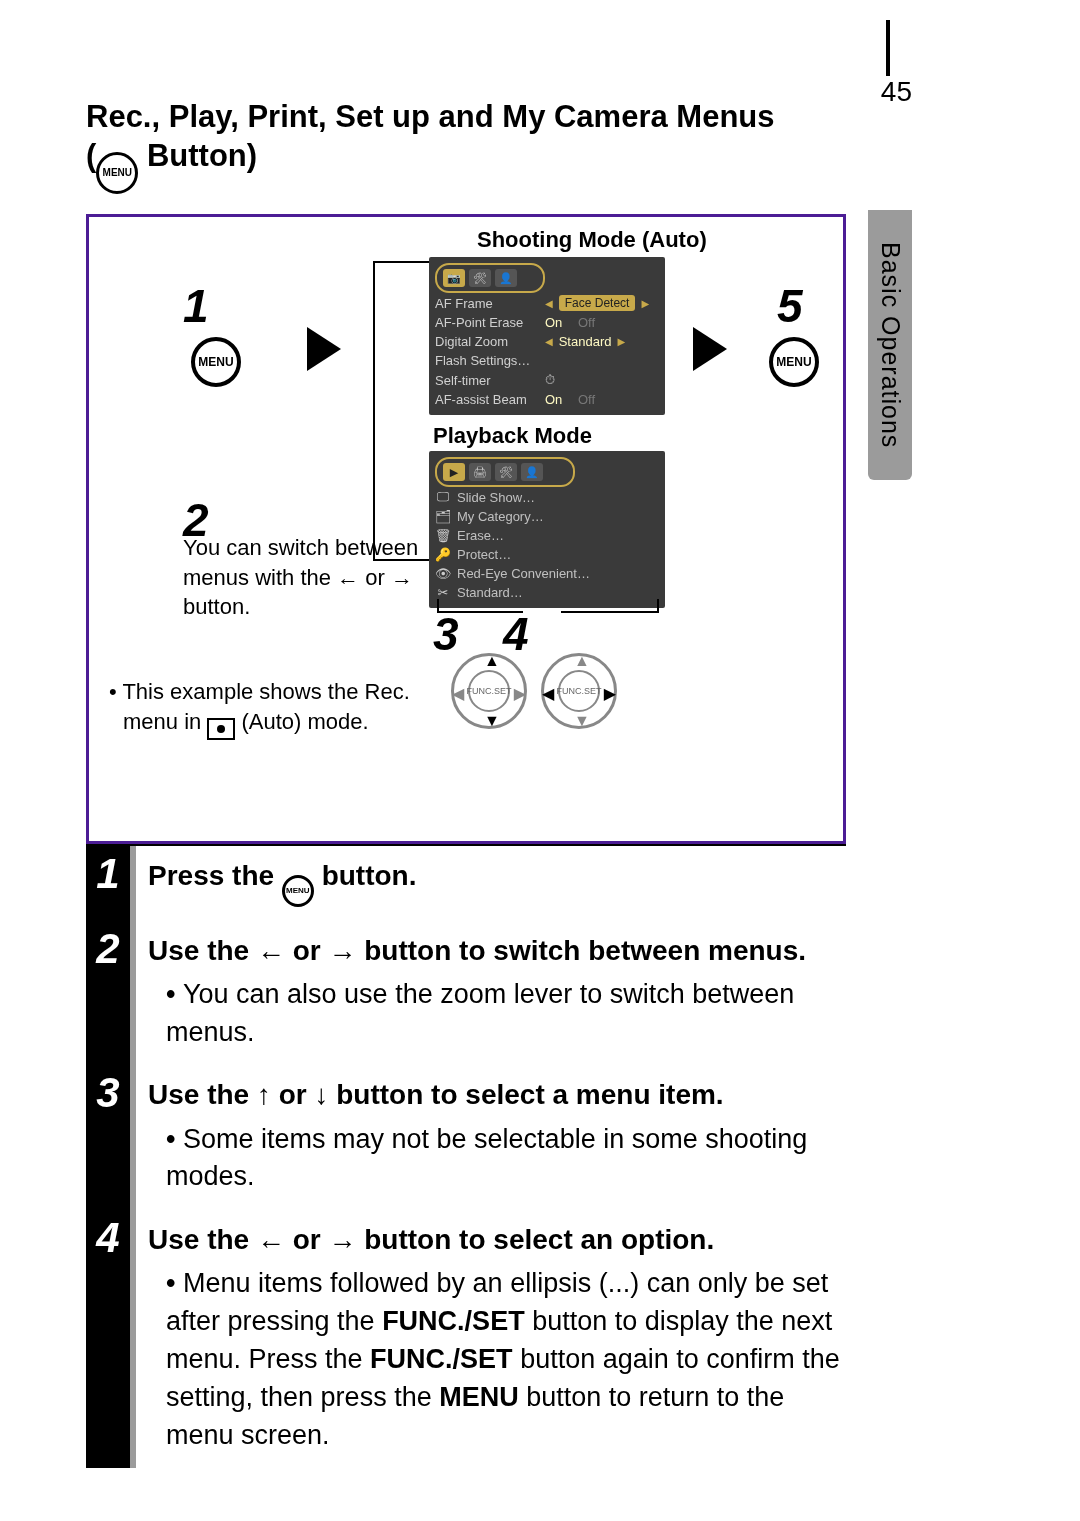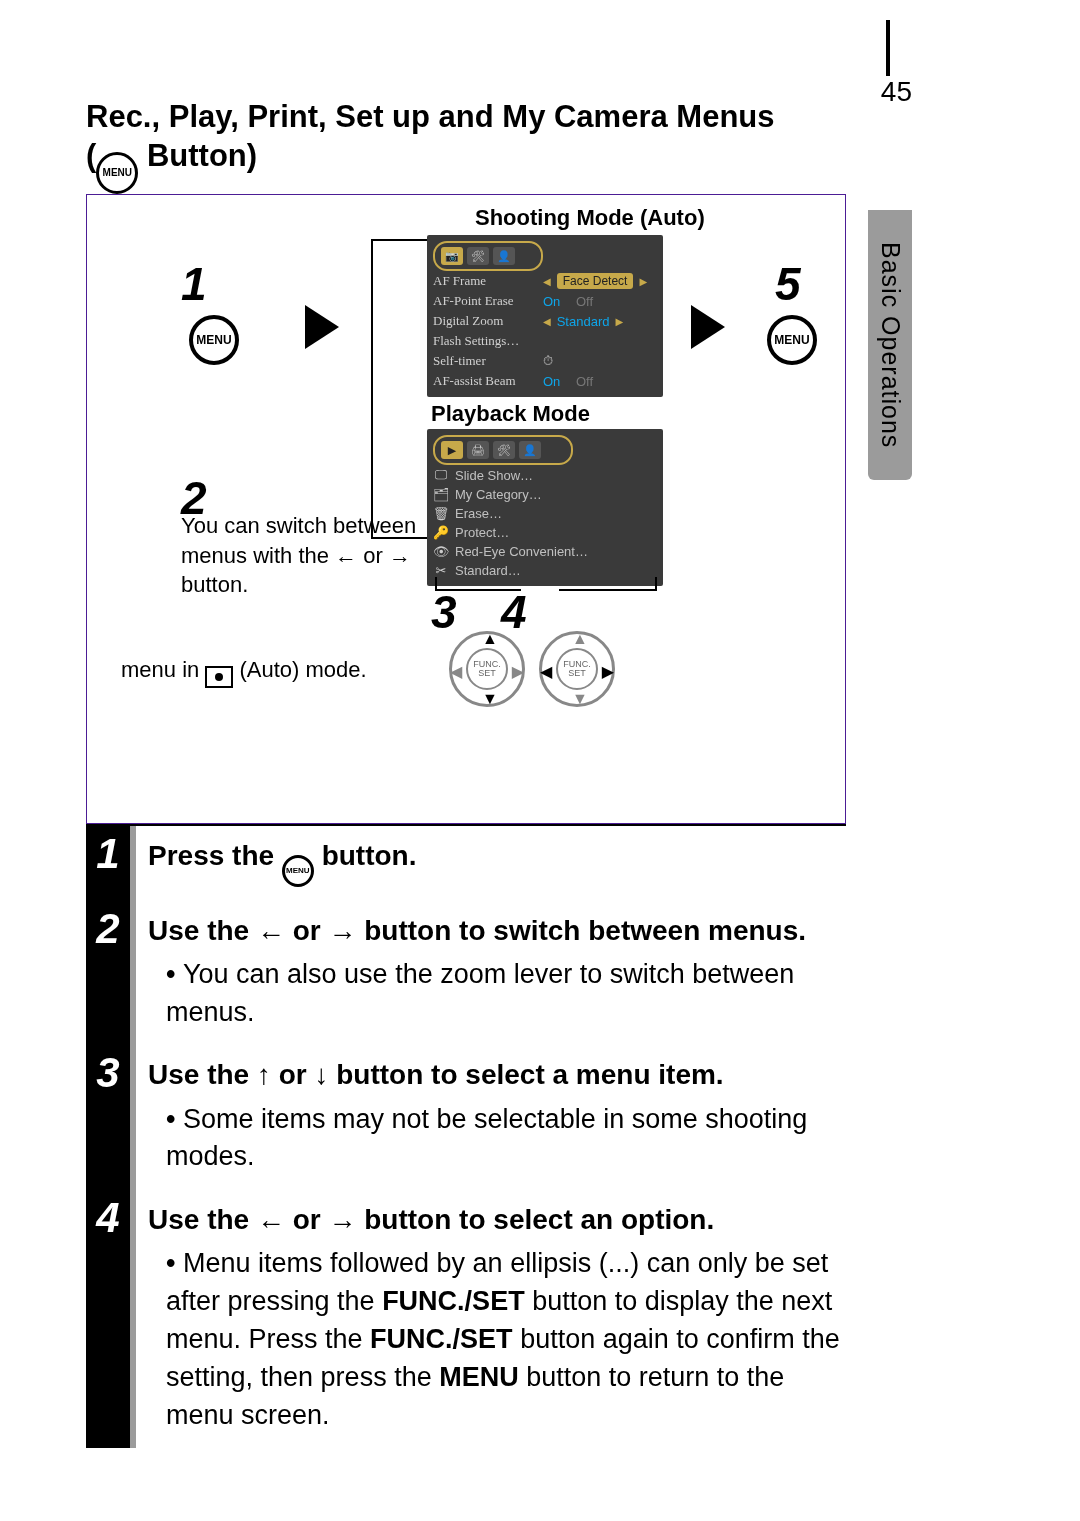--- a/index.html
+++ b/index.html
@@ -45,21 +45,22 @@
     width: 42px; height: 42px;
     border: 3px solid #000; border-radius: 50%;
     font-size: 10px; font-weight: bold;
     vertical-align: -10px;
     background: #fff;
   }
   .menu-ico.big { width: 50px; height: 50px; font-size: 12px; border-width: 4px; vertical-align: middle; }
   .menu-ico.small { width: 32px; height: 32px; font-size: 8px; vertical-align: -8px; }
   .intro { font-size: 27px; line-height: 1.35; margin-top: 6px; }
   .diagram {
-    border: 1px solid #4c1d95;
+    border: 3px solid #4c1d95;
+    margin-top: 20px;
     height: 630px;
     position: relative;
   }
   .d-label { position: absolute; font-size: 22px; font-weight: bold; }
   .d-num   { position: absolute; font-size: 46px; font-weight: bold; font-style: italic; color:#000; }
   .d-arrow { position:absolute; color:#000; }
   .tri-right {
     width:0; height:0;
     border-top: 22px solid transparent;
     border-bottom: 22px solid transparent;
@@ -86,37 +87,37 @@
   .screen .tabs {
     border: 2px solid #c7a94a;
     border-radius: 14px;
     padding: 4px 6px;
     display:flex; gap:4px;
     width: 110px;
   }
   .screen .tab { width:22px; height:18px; background:#555; border-radius:3px; display:flex; align-items:center; justify-content:center; font-size:11px; color:#ccc; }
   .screen .tab.active { background:#c7a94a; color:#222; }
   .screen .row { display:flex; align-items:center; gap:6px; padding:2px 0; }
-  .screen .row .lbl { flex:0 0 104px; color:#d0d0d0;font-family:Liberation Serif, serif; }
-  .screen .opt { color:#0ea5e9; }
+  .screen .row .lbl { flex:0 0 104px; color:#d0d0d0; }
+  .screen .opt { color:#fef9c3; }
   .screen .opt.dim { color:#777; }
   .screen .sel { background:#c7a94a; color:#222; padding:1px 6px; border-radius:3px; font-size:12px; }
   .screen .tri { color:#c7a94a; font-size:10px; }
   .screen.play .tabs { width:140px; }
   .screen.play .pi { width:16px; text-align:center; color:#ccc; }
 
   .wheel {
     position:absolute;
     width:76px; height:76px;
     border:3px solid #888; border-radius:50%;
     display:flex; align-items:center; justify-content:center;
   }
   .wheel .inner {
     width:42px; height:42px; border:2px solid #888; border-radius:50%;
-    display:flex; flex-direction:column; align-items:center; justify-content:center;
+    display:flex; flex-direction:row; align-items:center; justify-content:center;
     font-size:9px; line-height:1; color:#666;
   }
   .wheel .a { position:absolute; font-size:16px; color:#000; }
   .wheel.w3 .a.right, .wheel.w4 .a.left { color:#888; }
   .step-row { display:flex; }
   .step-num {
     flex: 0 0 44px;
     background:#000; color:#fff;
     font-size:42px; font-weight:bold; font-style:italic;
     display:flex; align-items:flex-start; justify-content:center;
@@ -262,20 +263,21 @@
           <span>FUNC.</span>
           <span>SET</span>
         </div>
       <span class="a" style="top:-4px; left:30px; color:#888">▲</span>
       <span class="a" style="bottom:-4px; left:30px; color:#888">▼</span>
       <span class="a" style="right:-2px; top:28px;">▶</span>
       <span class="a" style="left:-2px; top:28px;">◀</span>
     </div>
 
     <div class="d-note" style="left:20px; top:460px;">
+      <div>• <span>This example shows the Rec.</span></div>
       <div style="margin-left:14px;"><span>menu in </span><span class="cam-icon">
             <span class="dot"></span>
           </span><span> (Auto) mode.</span></div>
     </div>
 
     <div style="position:absolute; left:284px; top:44px; width:56px; height:300px; border-top:2px solid #000; border-left:2px solid #000; border-bottom:2px solid #000;"></div>
   </div>
 
   <div class="thin-divider"></div>
 

